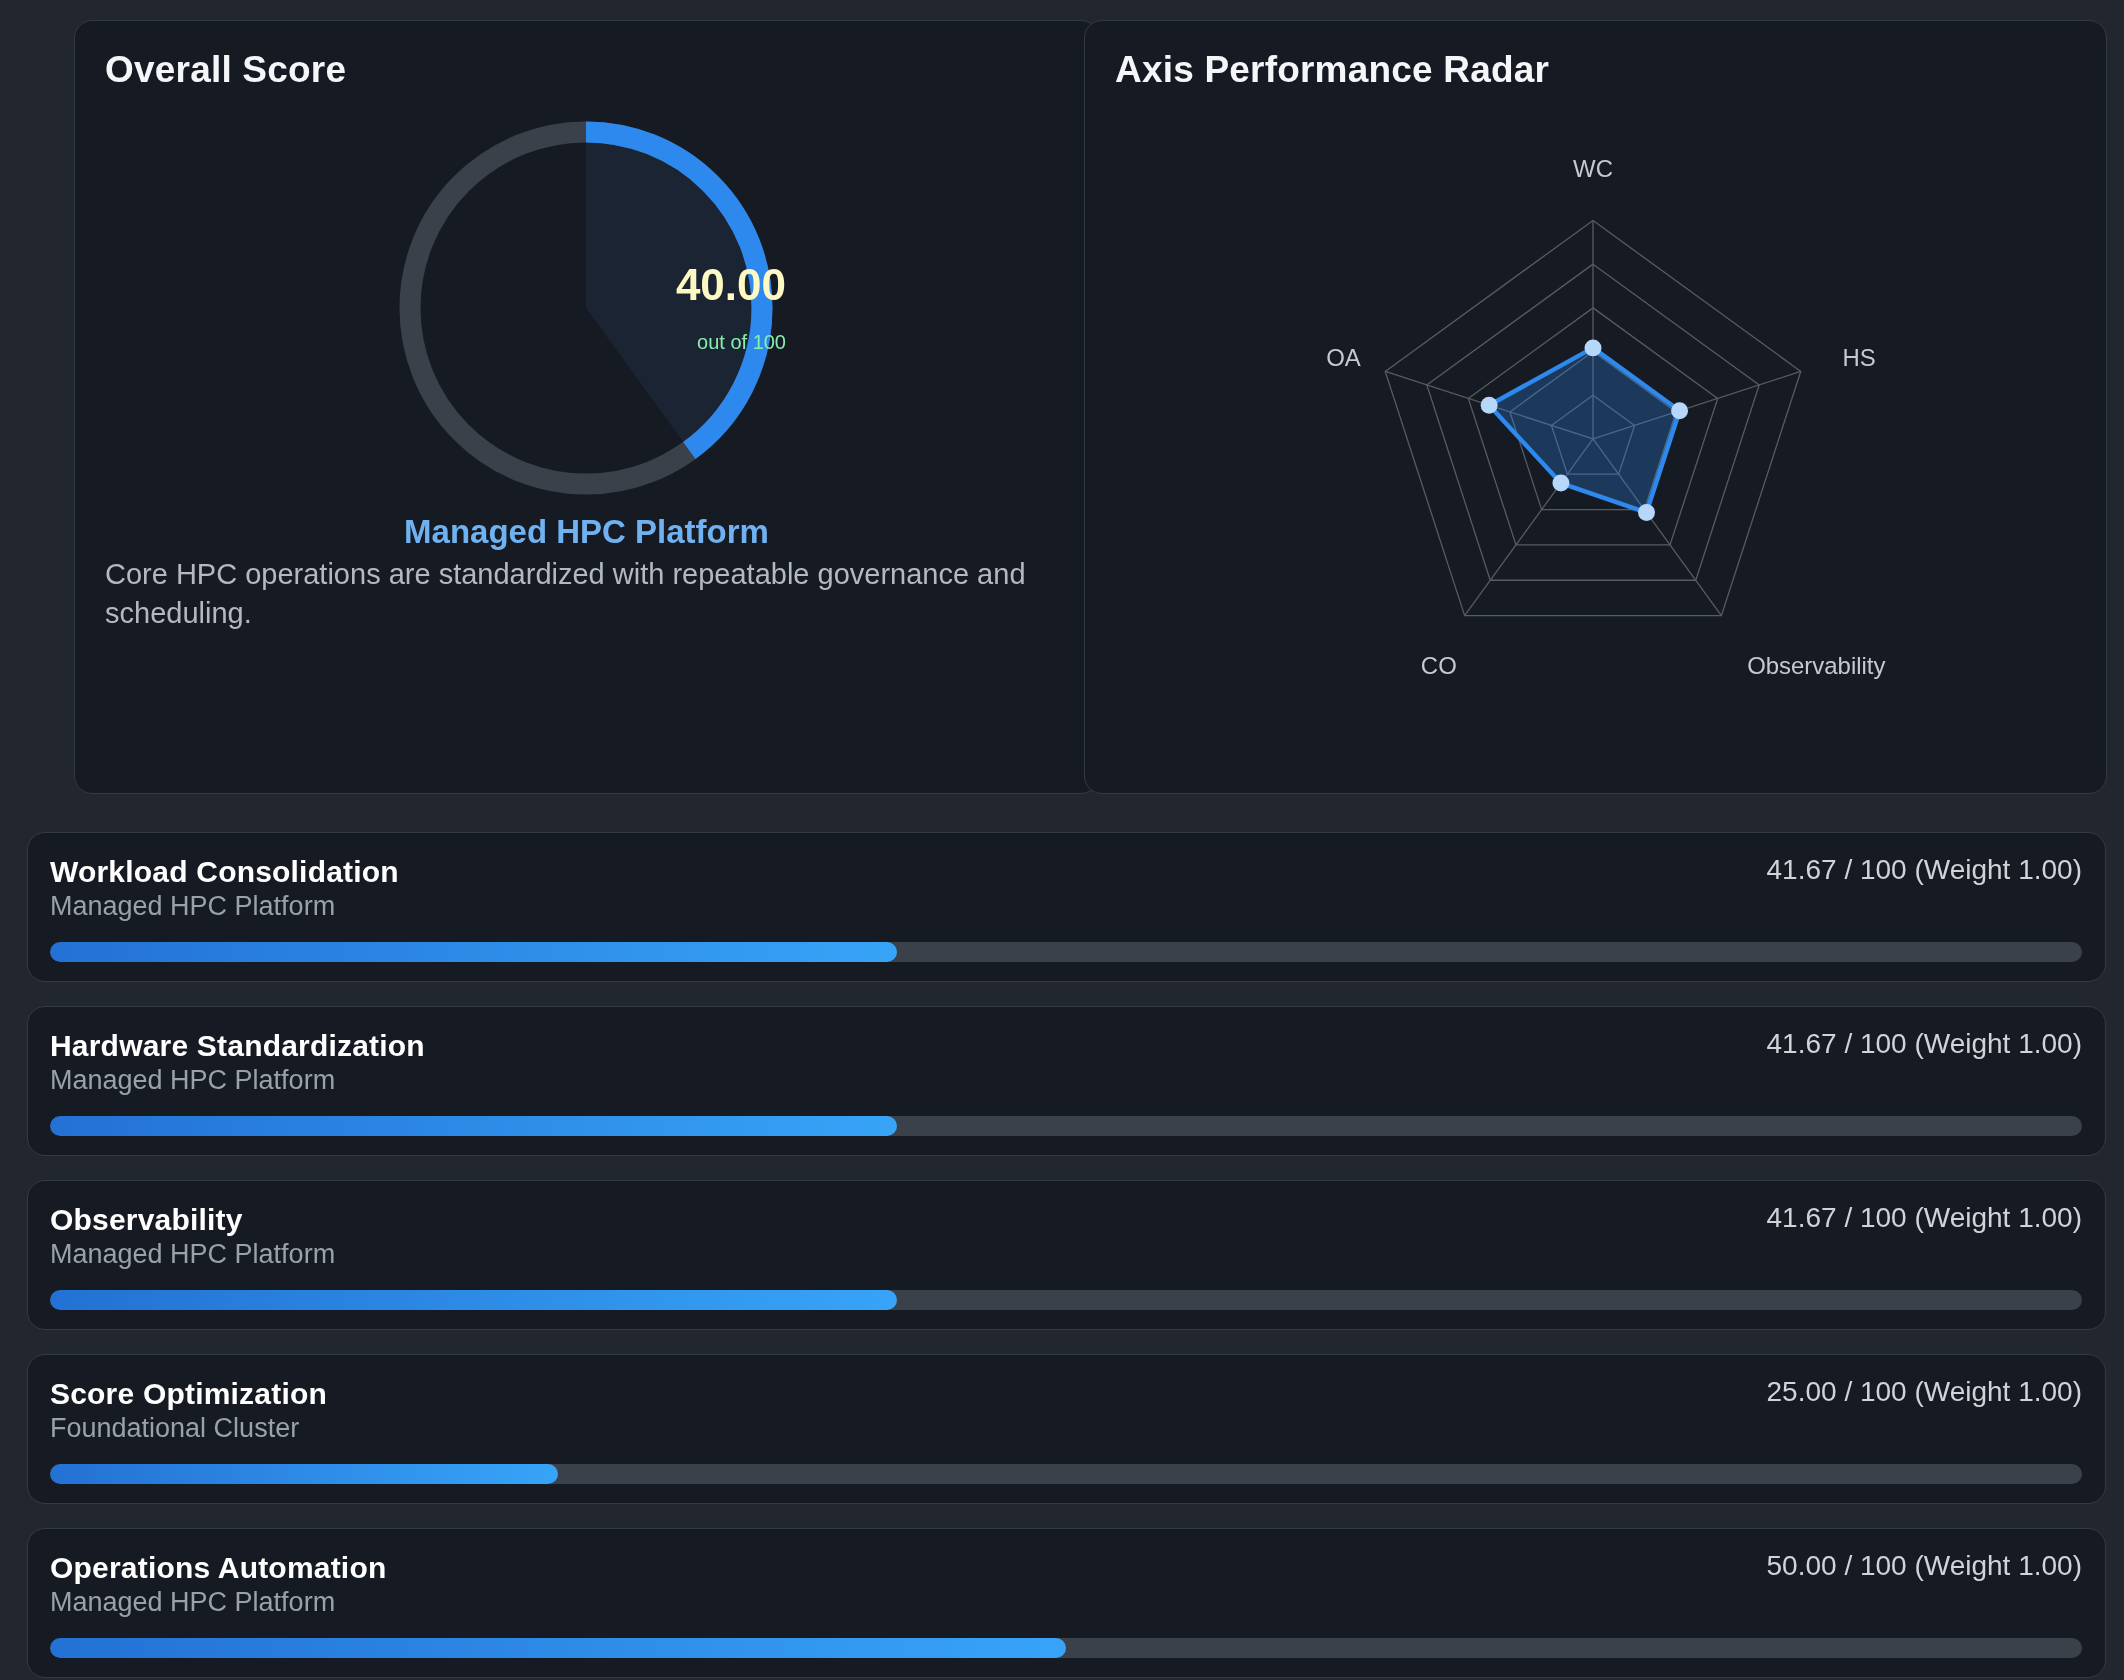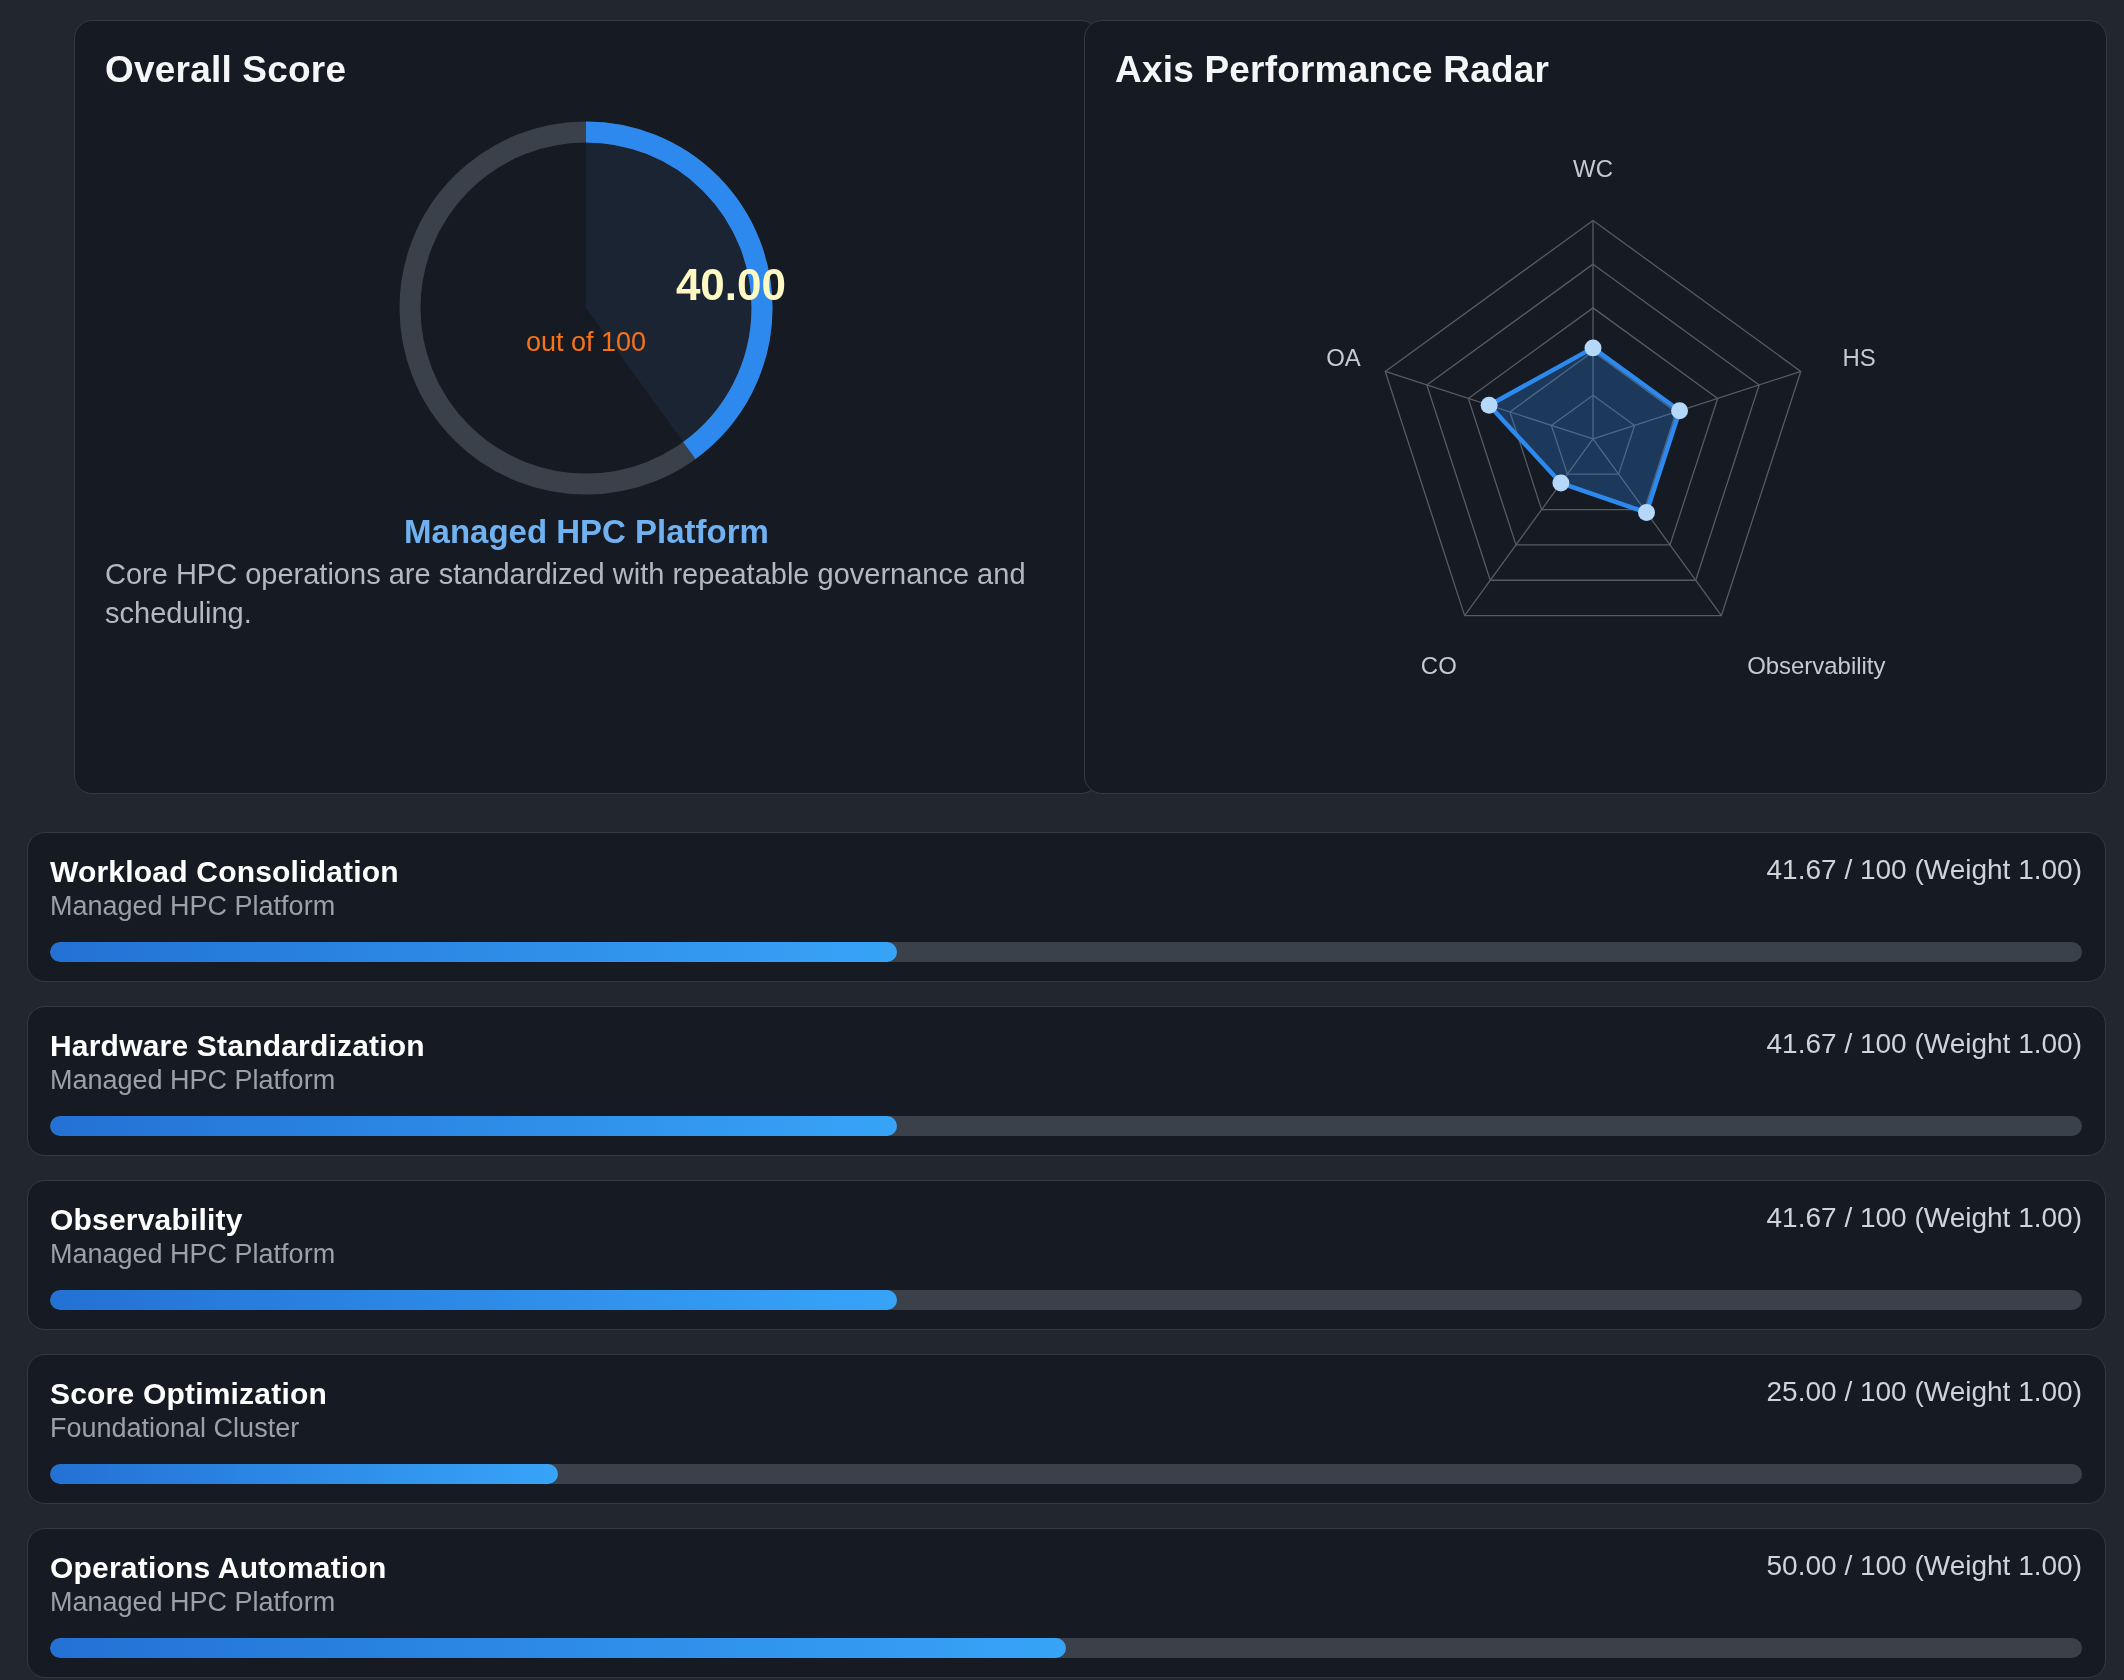--- a/index.html
+++ b/index.html
@@ -8,21 +8,21 @@
   .card{position:absolute;background:#161b23;border:1px solid #343a45;
         border-radius:18px;box-sizing:border-box;}
   .top-card{top:20px;height:774px;}
   .card h2{position:absolute;left:30px;top:28px;margin:0;font-size:37px;
            font-weight:bold;color:#f4f6f8;letter-spacing:0.2px;}
   
   #overall-card{left:27px;width:1025px;margin-left:47px;}
   #gauge-svg{position:absolute;left:311px;top:87px;width:400px;height:400px;}
   .gauge-center{position:absolute;left:311px;top:228px;width:400px;text-align:center;}
   .gauge-value{font-size:44px;line-height:72px;font-weight:bold;color:#fef9c3;text-align:right;}
-  .gauge-sub{font-size:27px;line-height:30px;margin-top:6px;color:#f97316;}
+  .gauge-sub{font-size:20px;line-height:30px;margin-top:6px;color:#86efac;text-align:right;}
   .level{position:absolute;left:0;right:0;top:492px;text-align:center;
          font-size:33px;font-weight:bold;color:#70b2f1;}
   .desc{position:absolute;left:30px;right:28px;top:534px;margin:0;
         font-size:29px;line-height:39px;color:#b4b9c0;}
   
   #radar-card{left:1084px;width:1023px;text-decoration:underline;}
   #radar-svg{position:absolute;left:0;top:0;width:100%;height:100%;}
   
   .row-card{left:27px;width:2079px;height:150px;}
   .row-title{position:absolute;left:22px;top:22px;font-size:30px;

